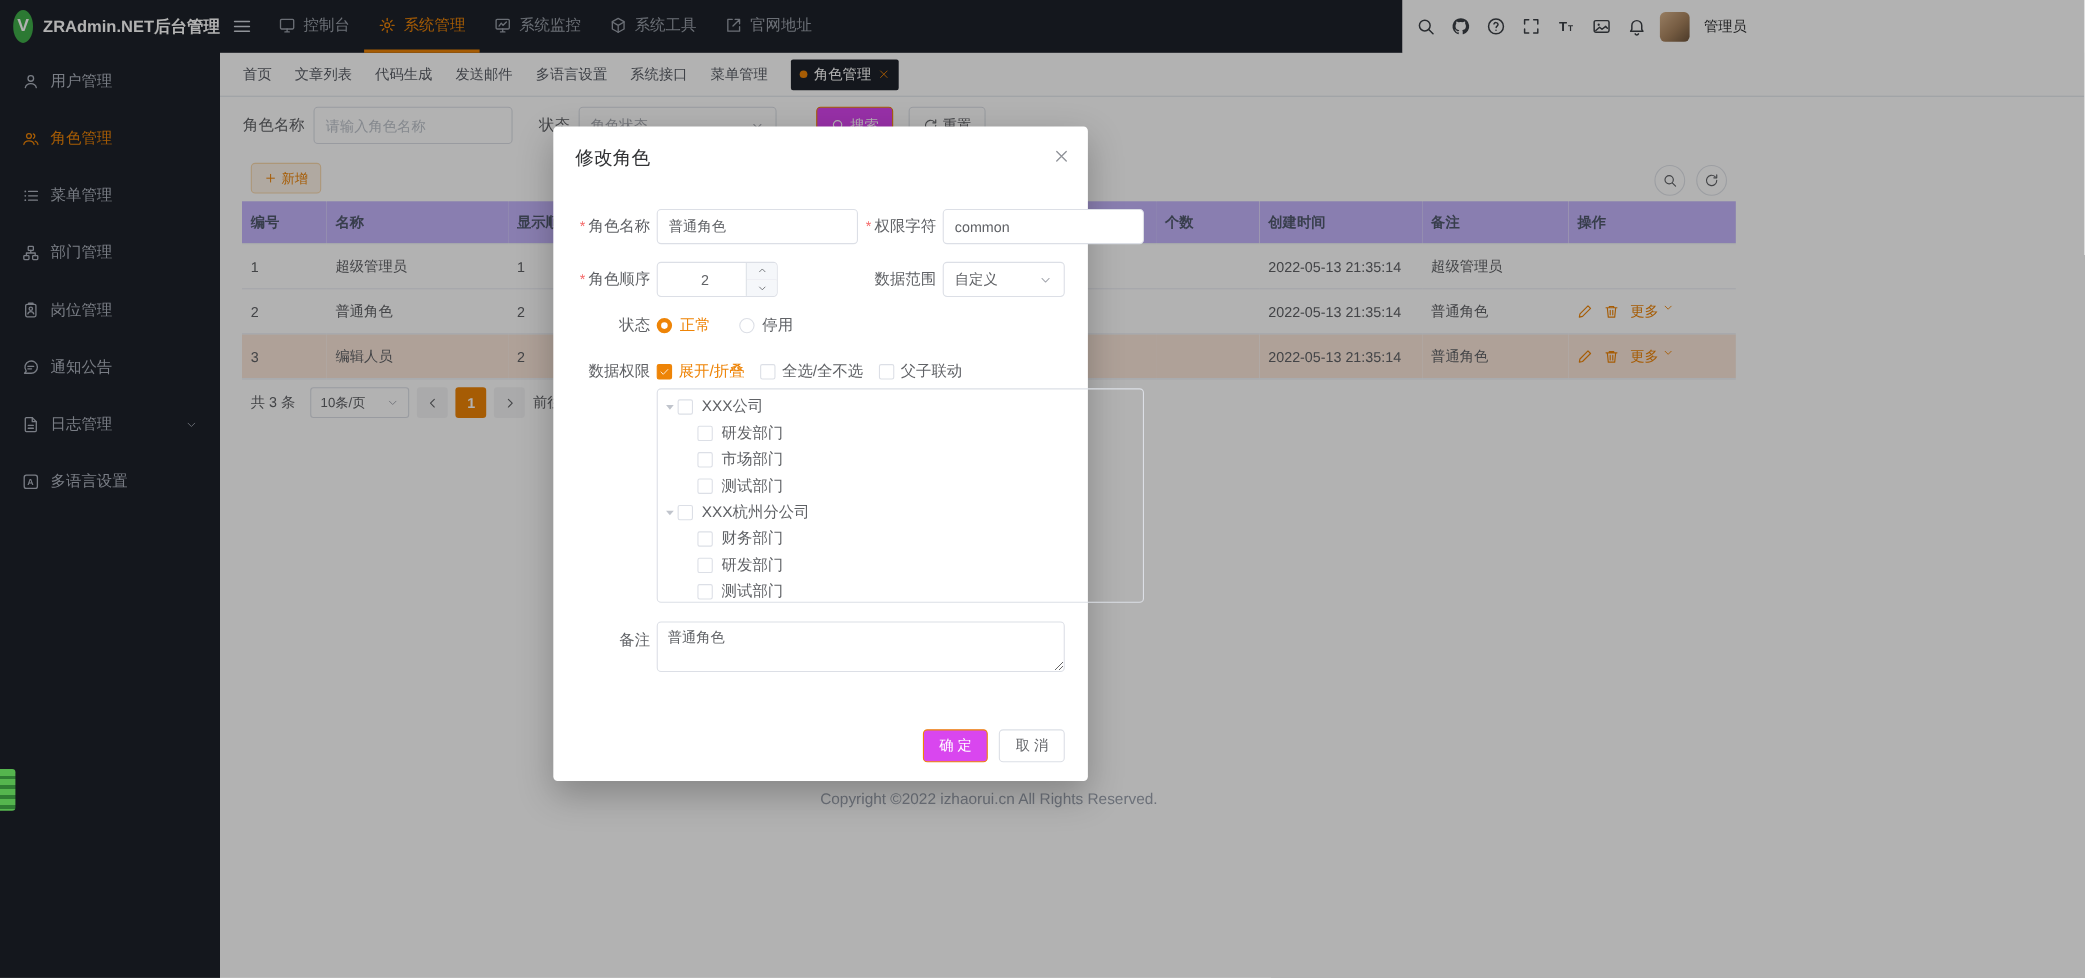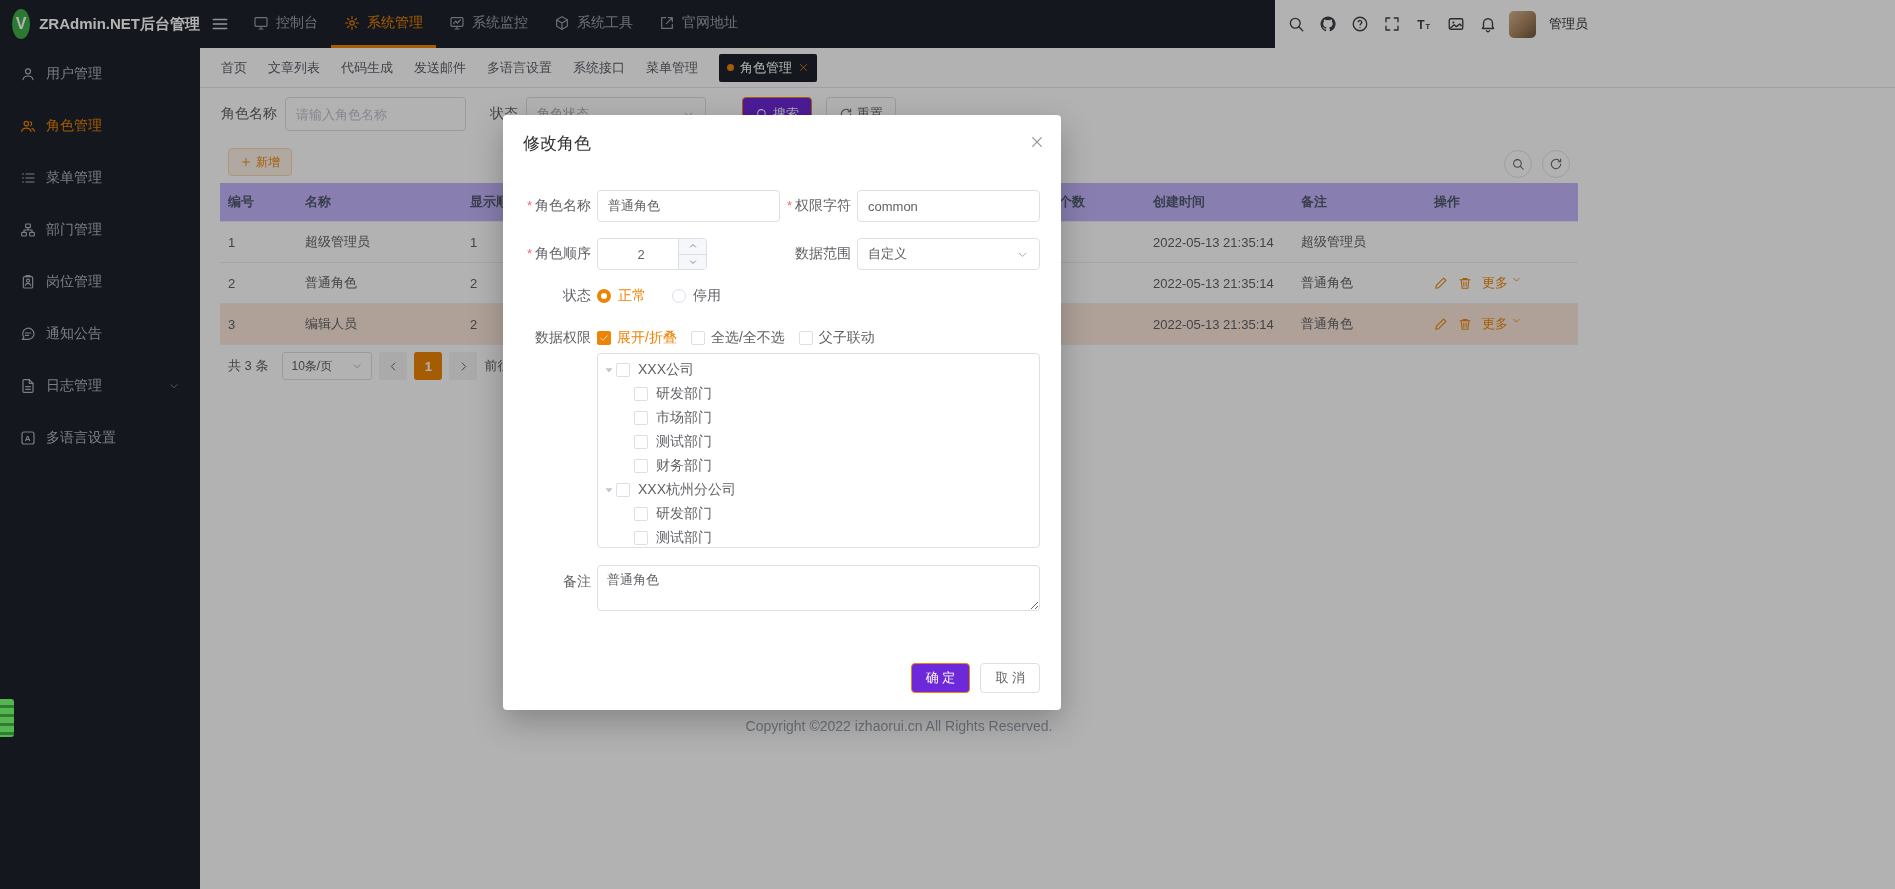--- a/index.html
+++ b/index.html
@@ -44,21 +44,21 @@
   .card{position:absolute;left:20px;top:0;width:1358px;height:100%}
   .filter-row{position:absolute;left:1px;top:9px;display:flex;align-items:center}
   .f-label{font-size:14px;color:#606266;margin-right:8px;white-space:nowrap}
   .f-label.status{margin-left:24px}
   .f-input{width:181px;height:34px;border:1px solid #dcdfe6;border-radius:4px;padding:0 10px;font-size:13px;color:#606266;outline:none}
   .f-input::placeholder{color:#bfc4cc}
   .f-select{width:180px;height:34px;border:1px solid #dcdfe6;border-radius:4px;display:flex;align-items:center;justify-content:space-between;padding:0 10px;font-size:13px;color:#a8abb2;cursor:pointer;background:#fff}
   .sel-chev{color:#a8abb2;display:flex}
   .btn{display:inline-flex;align-items:center;justify-content:center;gap:4px;border-radius:4px;font-size:13px;border:1px solid transparent}
   .filter-row .btn{height:34px;padding:0 12px}
-  .btn-primary{background:#6d28d9;border-color:#ee8407;color:#fff}
+  .btn-primary{background:#d946ef;border-color:#ee8407;color:#fff}
   .btn-default{background:#fff;border-color:#dcdfe6;color:#606266}
   .btn-search{margin-left:36px}
   .btn-reset{margin-left:14px}
   .add-btn{position:absolute;left:8px;top:60px;height:28px;padding:0 11px;background:#fdf3e7;border:1px solid #f8d8ad;color:#ee8407;font-size:12px}
   .tool-circles{position:absolute;top:62px;right:8px;display:flex;gap:10px}
   .circle-btn{width:28px;height:28px;border-radius:50%;border:1px solid #e0e3e9;display:flex;align-items:center;justify-content:center;color:#606266;cursor:pointer;background:#fff}
 
   
   .table{position:absolute;left:0;top:95px;width:1358px;border-collapse:collapse;table-layout:fixed;font-size:13px}
   .table th{background:#c4b5fd;color:#515a6e;font-weight:700;text-align:left;padding:10px 8px;border-bottom:1px solid #ebeef5;white-space:nowrap;overflow:hidden}
@@ -71,21 +71,21 @@
   
   .pagination{position:absolute;left:8px;top:264px;display:flex;align-items:center;font-size:13px;color:#606266}
   .pg-size{width:90px;height:28px;margin-left:14px;border:1px solid #dcdfe6;border-radius:3px;display:flex;align-items:center;justify-content:space-between;padding:0 8px;font-size:12px;cursor:pointer;background:#fff}
   .pg-btn{width:28px;height:28px;margin-left:7px;border-radius:3px;background:#f4f4f5;color:#606266;display:flex;align-items:center;justify-content:center;cursor:pointer}
   .pg-btn.current{background:#ee8407;color:#fff;font-weight:700}
   .pg-goto{margin-left:7px;white-space:nowrap}
   .copyright{position:absolute;left:0;top:630px;width:1358px;text-align:center;color:#9ca3af;font-size:14px}
 
   
   .overlay{position:absolute;inset:0;background:rgba(0,0,0,.3);z-index:40}
-  .dialog{position:absolute;left:503px;top:115px;width:558px;height:595px;background:#fff;border-radius:4px;box-shadow:0 12px 32px rgba(0,0,0,.25);z-index:50}
+  .dialog{position:absolute;left:503px;top:115px;width:486px;height:595px;background:#fff;border-radius:4px;box-shadow:0 12px 32px rgba(0,0,0,.25);z-index:50}
   .dlg-header{position:absolute;left:20px;right:16px;top:17px;display:flex;justify-content:space-between;align-items:flex-start}
   .dlg-title{font-size:17px;color:#303133}
   .dlg-close{color:#909399;cursor:pointer;display:flex;margin-top:2px}
   .drow{position:absolute;left:0;right:21px;display:flex;align-items:center}
   .row1{top:75px}.row2{top:123px}.row3{top:172px}.row4{top:214px}.remark{top:450px;align-items:flex-start}
   .dlg-label{width:88px;text-align:right;font-size:14px;color:#606266;flex:none;white-space:nowrap}
   .dlg-label.l2{width:71px}
   .dlg-label.l2b{width:144px}
   .remark .dlg-label{padding-top:8px}
   .star{color:#f56c6c;font-style:normal;margin-right:3px;font-size:13px}
@@ -632,37 +632,37 @@
         <div class="tree-row child">
           <span class="caret ph"></span>
           <span class="cbx"></span>
           <span>市场部门</span>
         </div>
         <div class="tree-row child">
           <span class="caret ph"></span>
           <span class="cbx"></span>
           <span>测试部门</span>
         </div>
-        <div class="tree-row child">
-          <span class="caret ph"></span>
-          <span class="cbx"></span>
-          <span>财务部门</span>
-        </div>
         <div class="tree-row">
           <span class="caret">
             <svg width="12" height="12" viewBox="0 0 24 24" fill="none" stroke="currentColor" stroke-width="1.8" stroke-linecap="round" stroke-linejoin="round">
               <path d="M5 8.5h14L12 17z" fill="currentColor" stroke="none"></path>
             </svg>
           </span>
           <span class="cbx"></span>
           <span>XXX杭州分公司</span>
         </div>
         <div class="tree-row child">
           <span class="caret ph"></span>
           <span class="cbx"></span>
+          <span>财务部门</span>
+        </div>
+        <div class="tree-row child">
+          <span class="caret ph"></span>
+          <span class="cbx"></span>
           <span>研发部门</span>
         </div>
         <div class="tree-row child">
           <span class="caret ph"></span>
           <span class="cbx"></span>
           <span>测试部门</span>
         </div>
       </div>
 
     <div class="drow remark">

